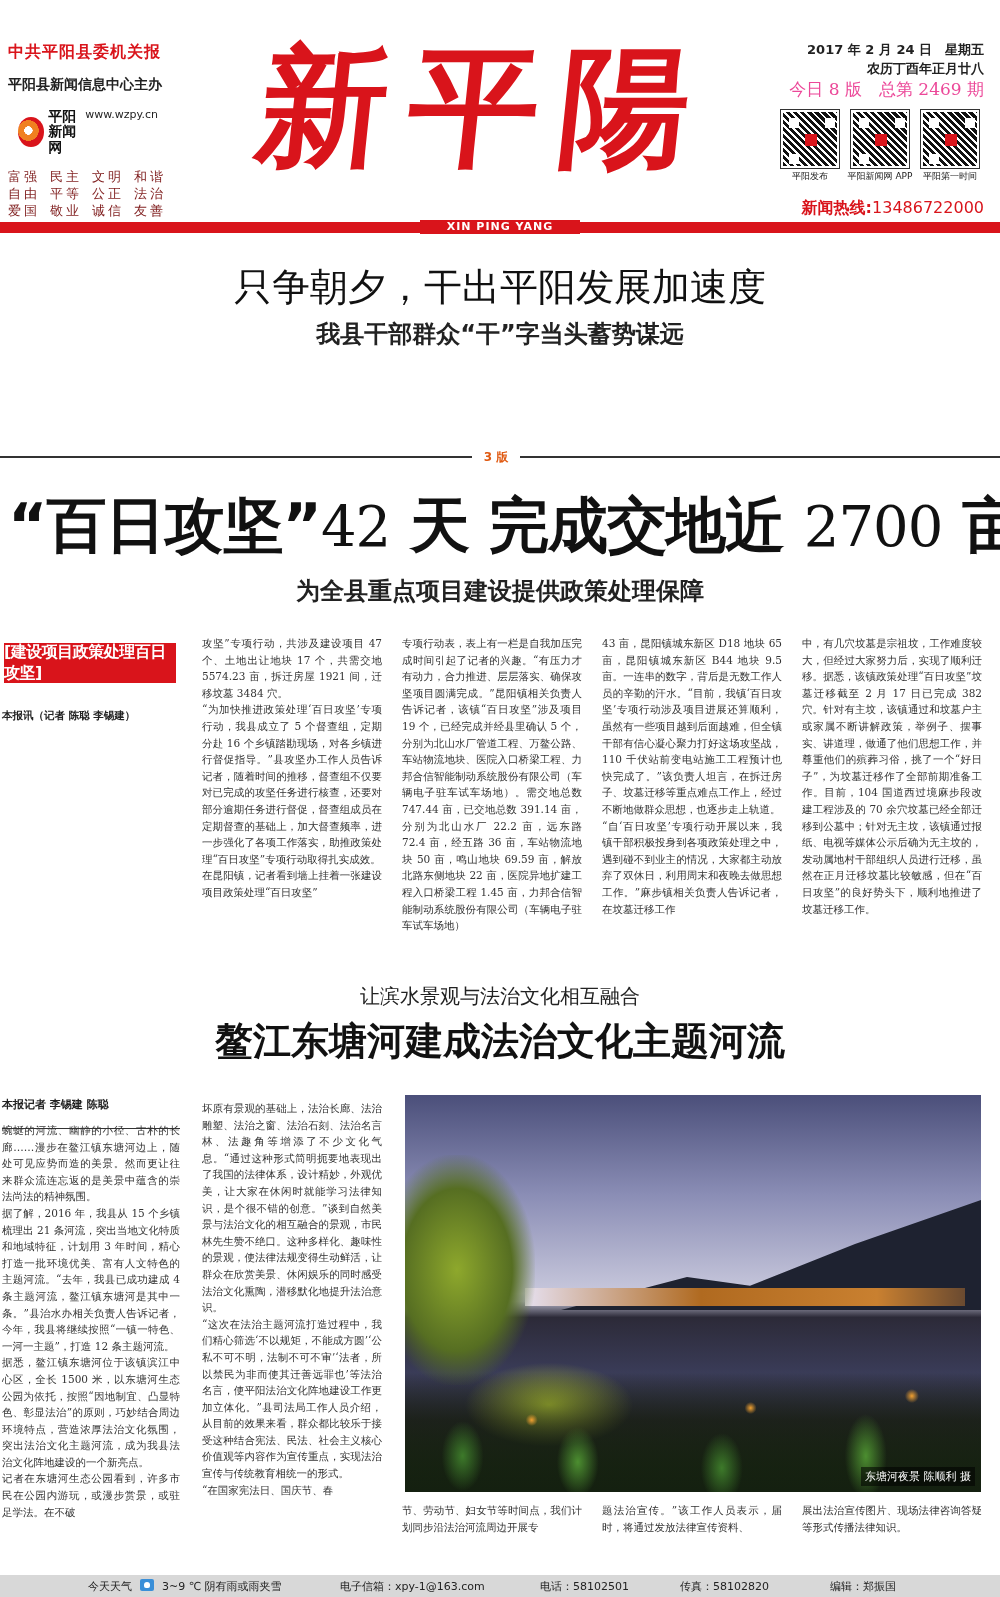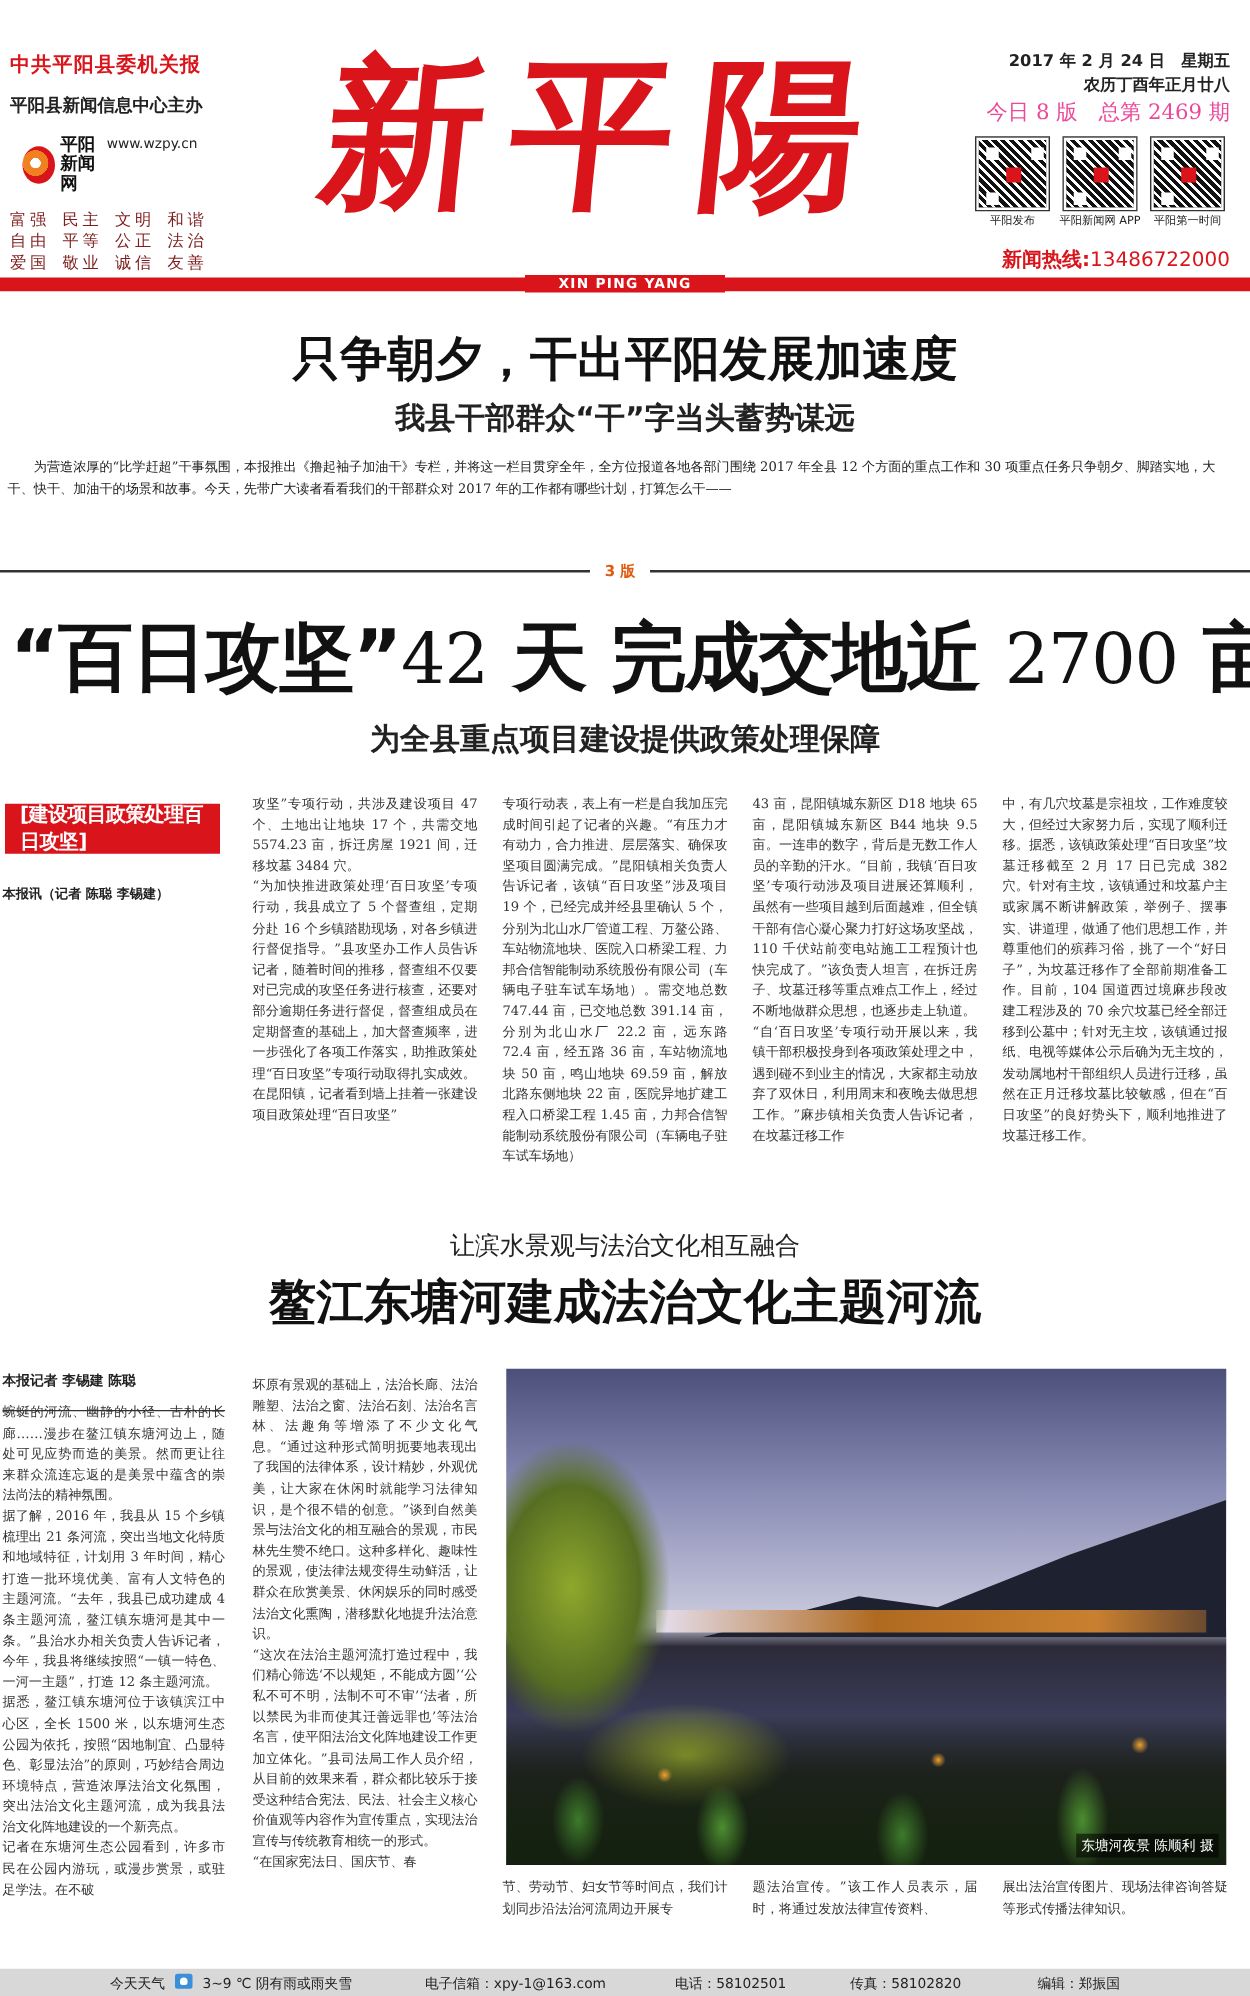--- a/index.html
+++ b/index.html
@@ -32,33 +32,33 @@
       linear-gradient(#fff,#fff) 42px 6px/10px 10px no-repeat,
       linear-gradient(#fff,#fff) 6px 42px/10px 10px no-repeat,
       repeating-linear-gradient(45deg,#111 0 3px,#fff 3px 5px),
       #111; border:2px solid #fff; outline:1px solid #333; position:relative; }
   .qr .code::after { content:""; position:absolute; left:22px; top:22px; width:12px; height:12px; background:#d9141b; }
   .qr .lbl { font-size:9px; margin-top:2px; white-space:nowrap; color:#222; }
   .hotline { right:16px; top:198px; font-size:16px; color:#d9141b; font-weight:bold; }
   .hotline .num { font-weight:normal; }
 
   
-  .lead-title { left:0; top:262px; width:1000px; text-align:center; font-size:38px; font-weight:bold; color:#111; font-family:"DejaVu Sans", sans-serif; }
+  .lead-title { left:0; top:262px; width:1000px; text-align:center; font-size:38px; font-weight:normal; color:#111; font-family:"DejaVu Sans", sans-serif; }
   .lead-sub { left:0; top:318px; width:1000px; text-align:center; font-size:24px; color:#222; font-family:"DejaVu Sans", sans-serif; }
   .lead-body { left:6px; top:366px; width:984px; font-size:10.5px; line-height:17px; color:#222; }
   .lead-body p { text-indent:2em; }
   .page-divider { left:0; top:449px; width:1000px; height:14px; }
   .page-divider .line { position:absolute; top:7px; height:2px; background:#333; }
   .page-divider .lbl { position:absolute; left:478px; top:0; width:36px; text-align:center; color:#e05a12; font-weight:bold; font-size:12px; font-family:"DejaVu Sans", sans-serif; }
 
   .story2-title { left:8px; top:486px; width:990px; font-size:60px; font-weight:bold; color:#111; font-family:"DejaVu Sans", sans-serif; letter-spacing:-1px; white-space:nowrap; }
   .story2-title .num { font-weight:normal; font-family:"DejaVu Serif", serif; font-size:56px; }
   .story2-sub { left:0; top:575px; width:1000px; text-align:center; font-size:24px; color:#222; font-family:Liberation Mono, monospace; }
 
-  .badge { left:4px; top:643px; width:172px; height:40px; background:#d9141b; color:#fff; font-size:16px; font-weight:bold; display:flex; align-items:center; justify-content:center; font-family:"DejaVu Sans", sans-serif; letter-spacing:-0.5px;padding-left:12px; }
+  .badge { left:4px; top:643px; width:172px; height:40px; background:#d9141b; color:#fff; font-size:16px; font-weight:bold; display:flex; align-items:center; justify-content:center; font-family:"DejaVu Sans", sans-serif; letter-spacing:-0.5px; }
   .col { font-size:10.5px; line-height:16.6px; color:#333; text-align:justify; }
   .col .byline { font-weight:bold; color:#222; }
 
   .story3-kicker { left:0; top:983px; width:1000px; text-align:center; font-size:20px; color:#222; font-family:"DejaVu Sans", sans-serif; }
   .story3-title { left:0; top:1016px; width:1000px; text-align:center; font-size:38px; font-weight:bold; color:#111; font-family:"DejaVu Sans", sans-serif; }
   .reporter { left:2px; top:1097px; width:178px; font-size:11px; font-weight:bold; border-bottom:1px solid #333; padding-bottom:16px; font-family:"DejaVu Sans", sans-serif; }
 
   .photo { left:405px; top:1095px; width:576px; height:397px; overflow:hidden;
       background:
         radial-gradient(ellipse 120px 60px at 25% 78%, #a0b030 0, transparent 70%),
@@ -129,21 +129,20 @@
 <div class="abs hotline sans">
   <span>新闻热线:</span><span class="num">13486722000</span>
 </div>
 
 <div class="abs redbar"></div>
 <div class="abs pinyin sans">XIN PING YANG</div>
 
 <h1 class="abs lead-title">只争朝夕，干出平阳发展加速度</h1>
 <h2 class="abs lead-sub">我县干部群众“干”字当头蓄势谋远</h2>
 <div class="abs lead-body serif">
-  <p>为营造浓厚的“比学赶超”干事氛围，本报推出《撸起袖子加油干》专栏，并将这一栏目贯穿全年，全方位报道各地各部门围绕 2017 年全县 12 个方面的重点工作和 30 项重点任务只争朝夕、脚踏实地，大干、快干、加油干的场景和故事。今天，先带广大读者看看我们的干部群众对 2017 年的工作都有哪些计划，打算怎么干——</p>
 </div>
 <div class="abs page-divider">
   <div class="line" style="left:0;width:472px;"></div>
   <span class="lbl">3 版</span>
   <div class="line" style="left:520px;width:480px;"></div>
 </div>
 
 <h1 class="abs story2-title">
   <span>“百日攻坚”</span><span class="num">42</span><span> 天  完成交地近 </span><span class="num">2700</span><span> 亩</span>
 </h1>

